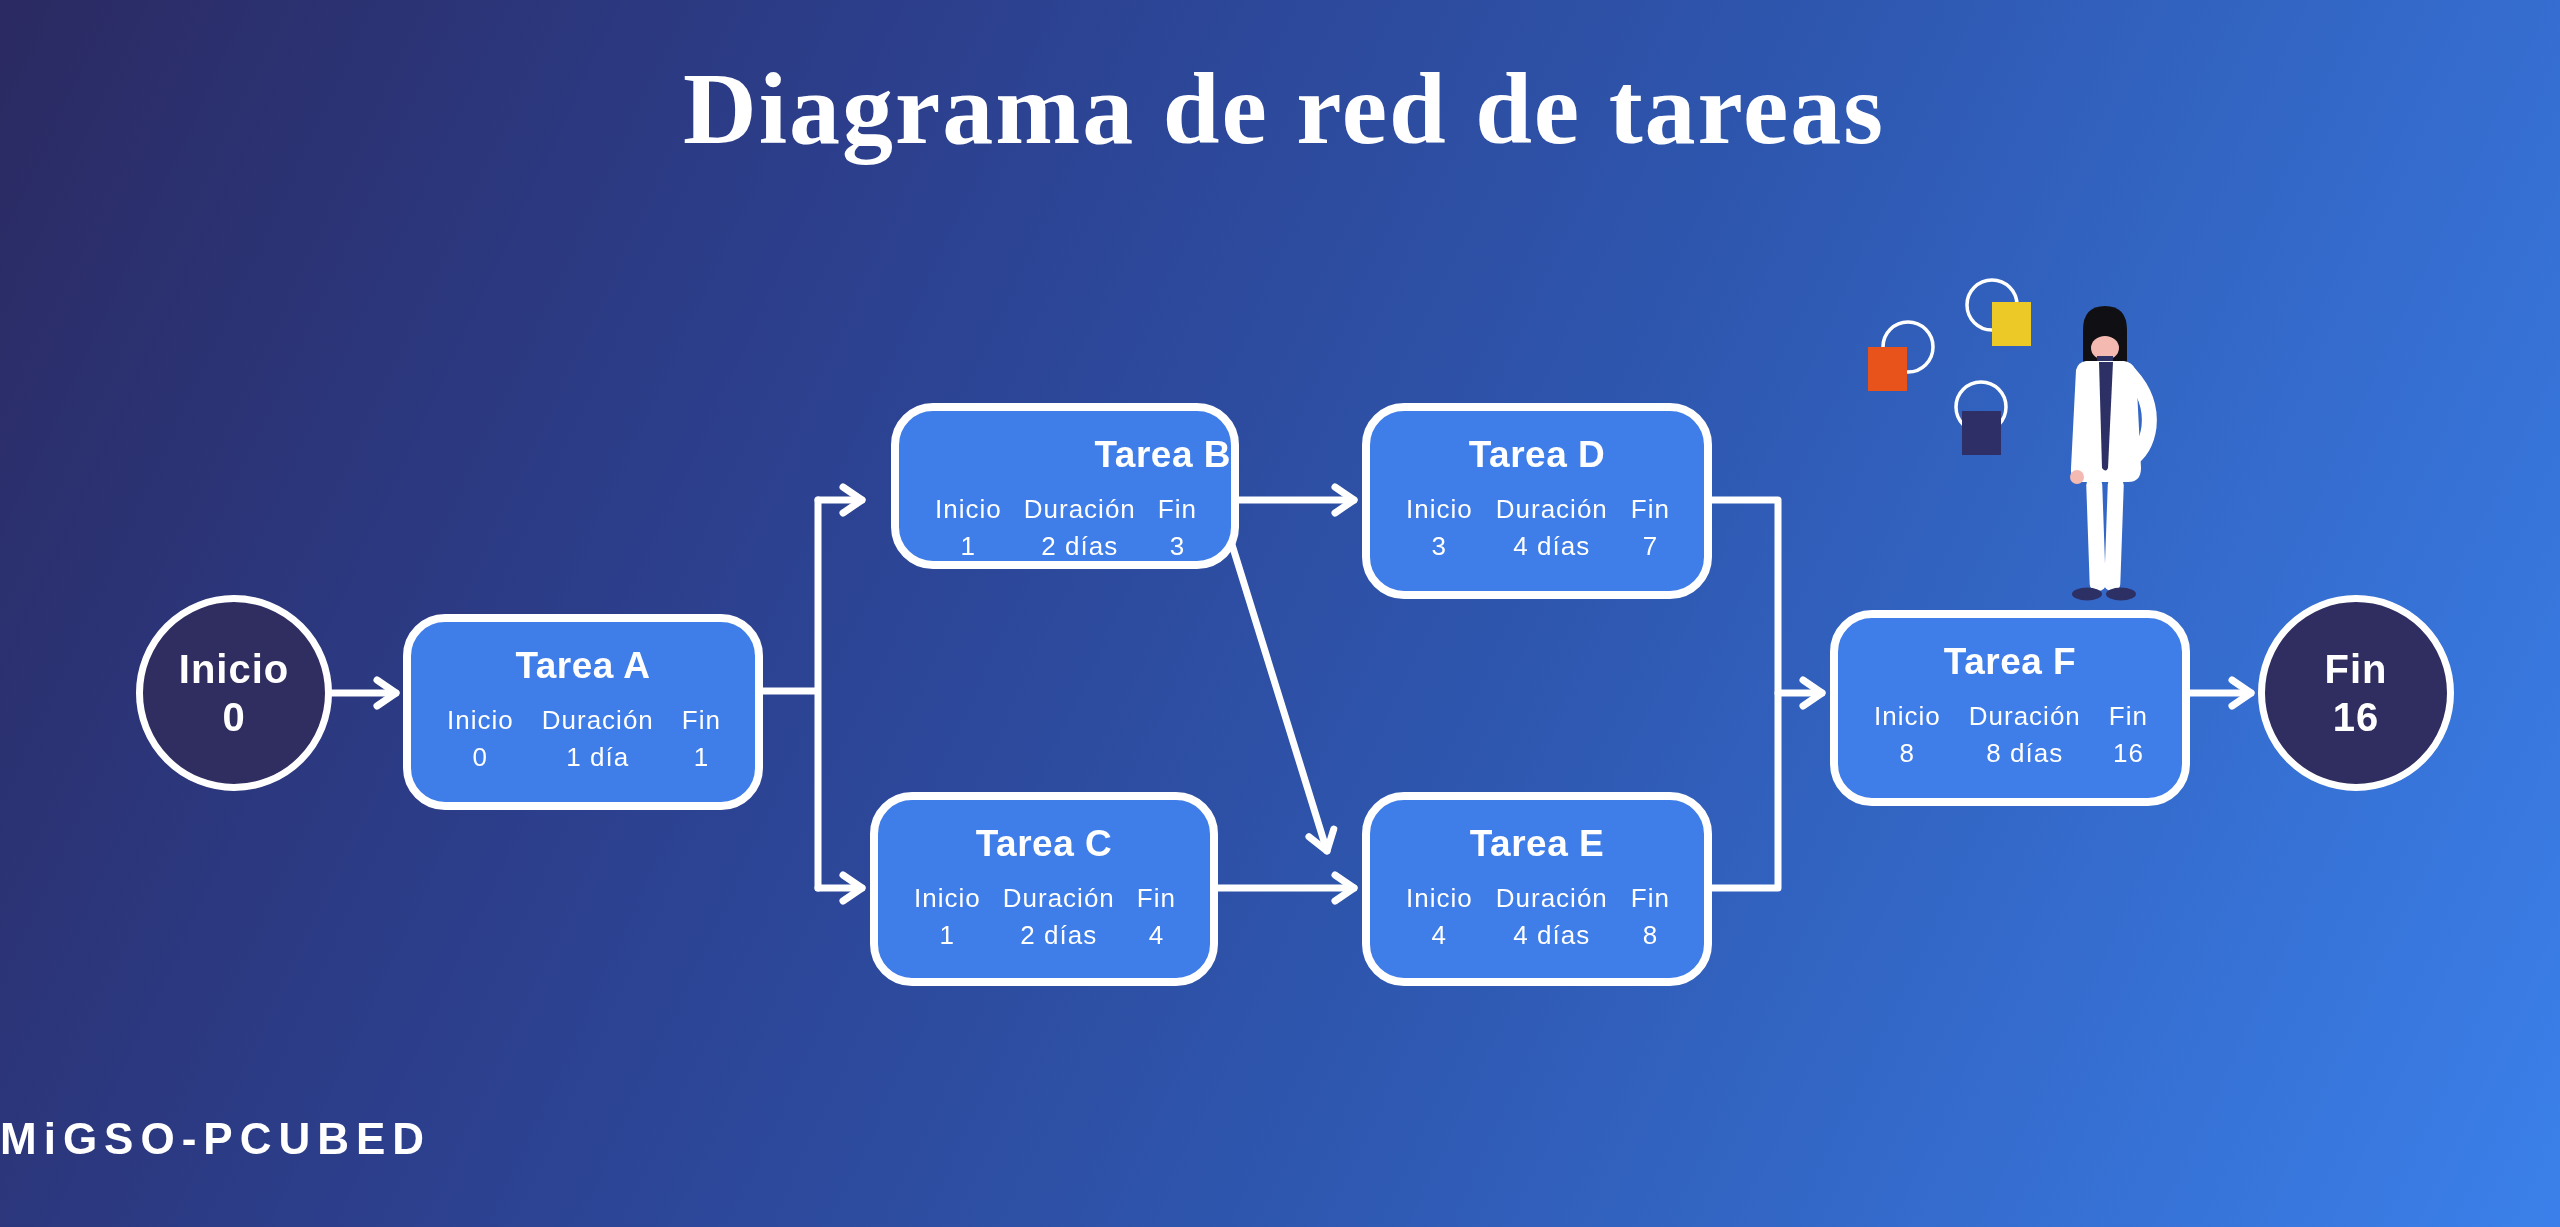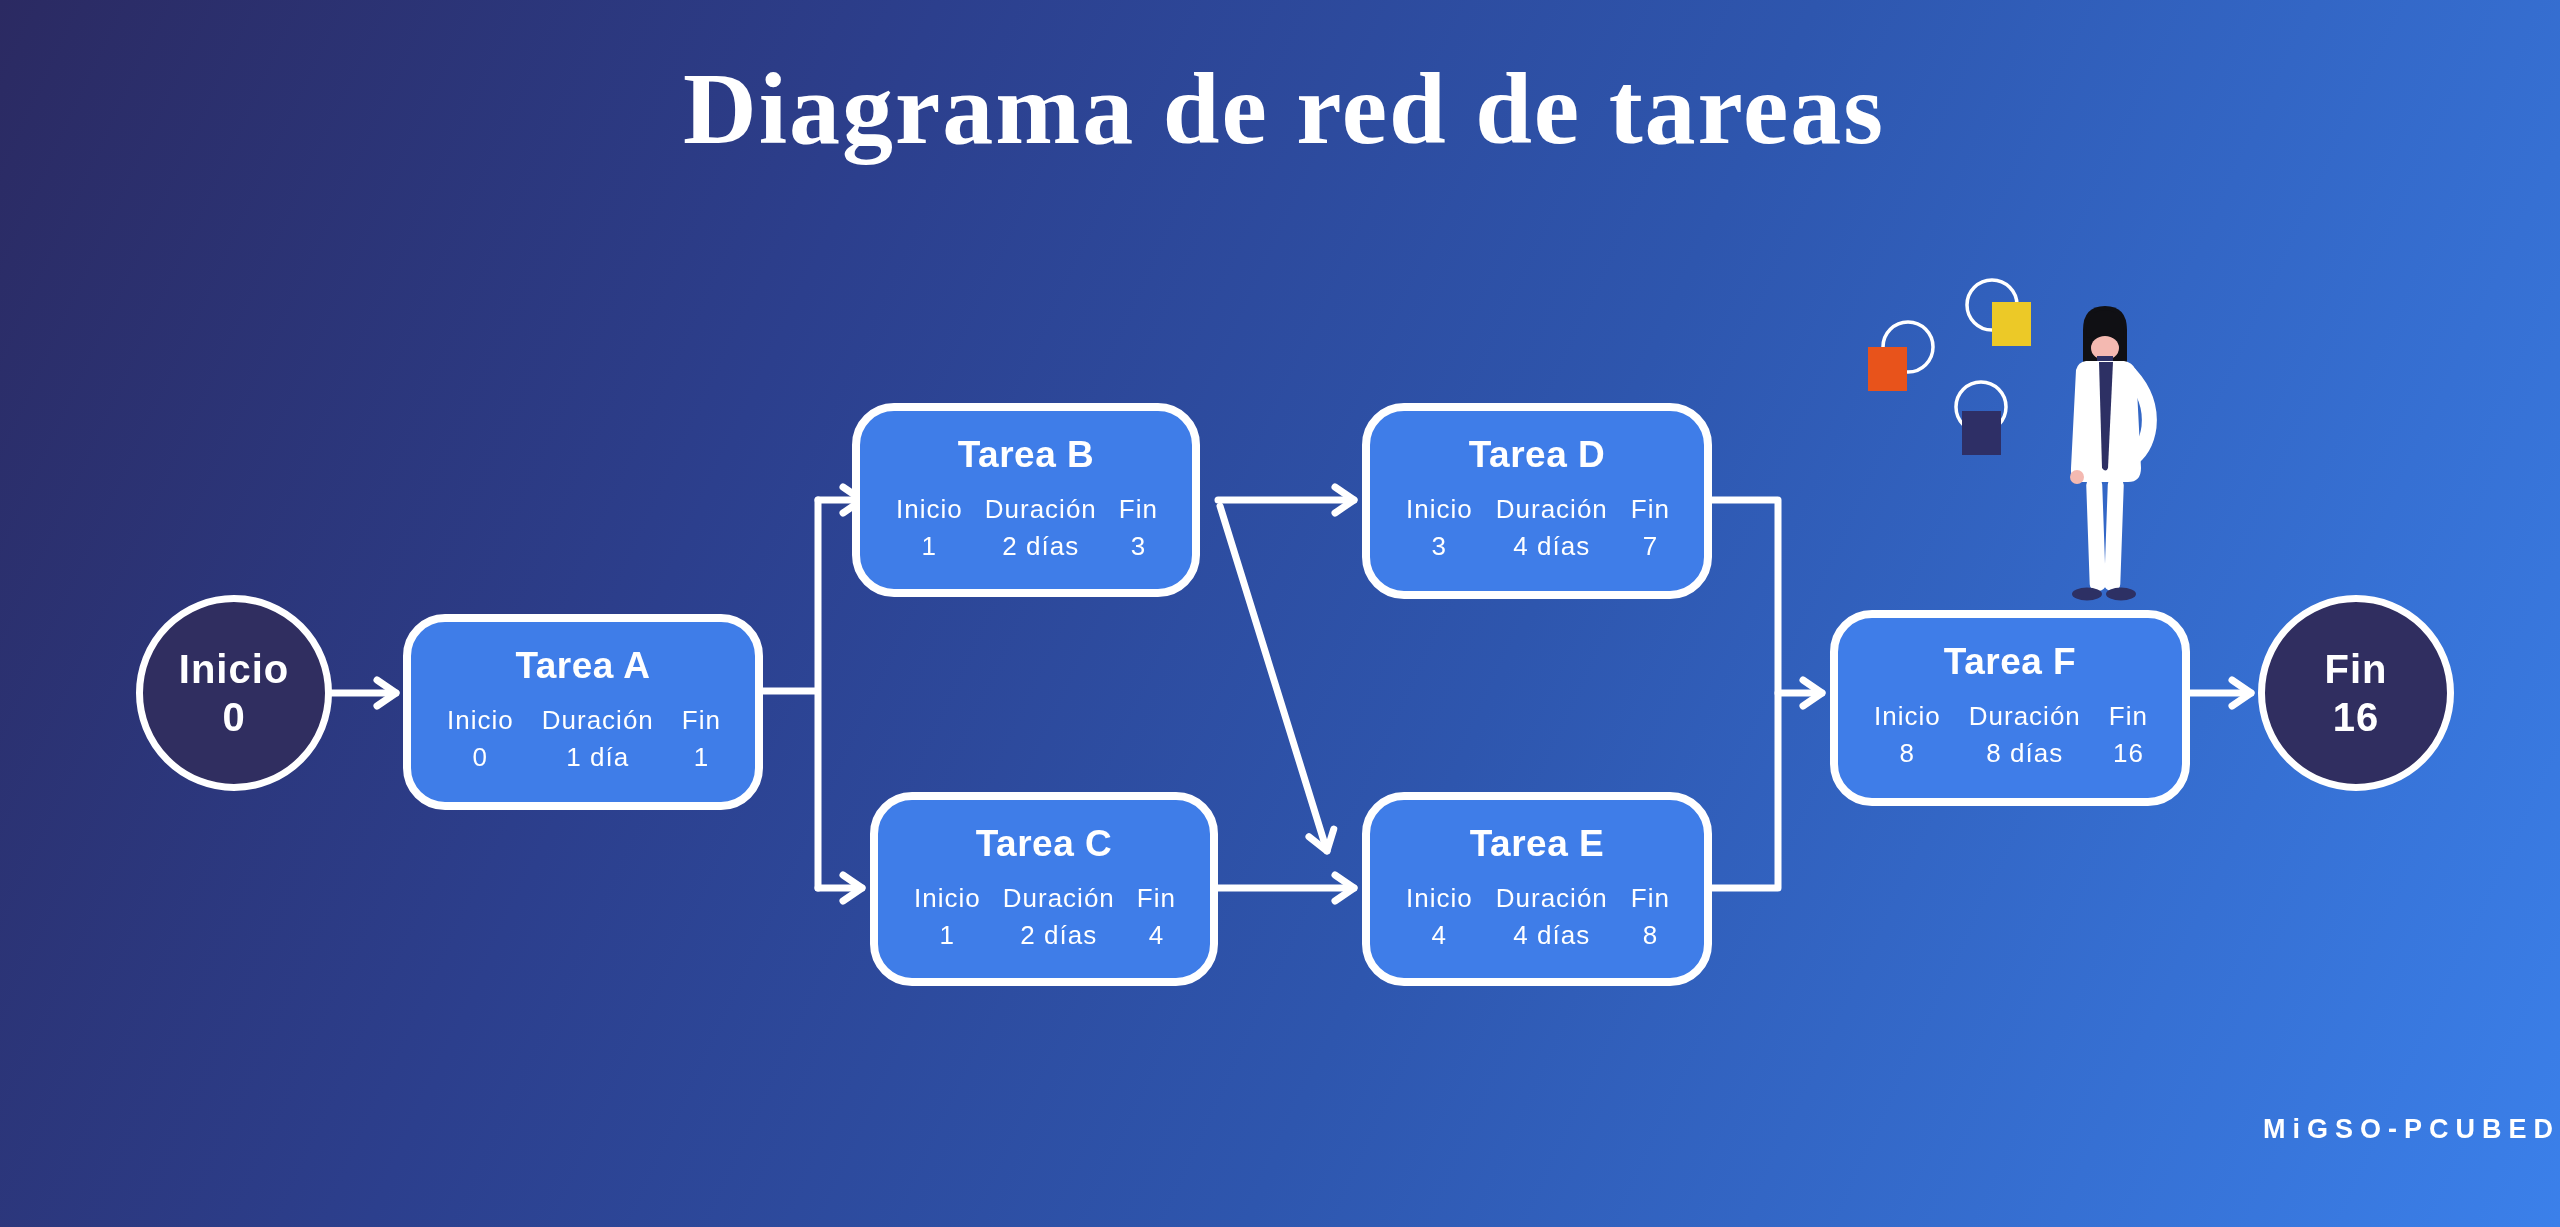--- a/index.html
+++ b/index.html
@@ -46,22 +46,22 @@
     display:flex;justify-content:space-between;
     width:100%;box-sizing:border-box;
     padding:0 34px 0 36px;
     margin-top:20px;
   }
   .task-col{display:flex;flex-direction:column;align-items:center;gap:11px;}
   .task-col .hdr{font-size:26px;letter-spacing:1px;line-height:1;}
   .task-col .val{font-size:26px;letter-spacing:1px;line-height:1;}
   .logo{
     position:absolute;top:1114px;left:0;width:2560px;
-    text-align:right;
-    font-size:27px;font-weight:600;letter-spacing:7px;
+    text-align:left;
+    font-size:44px;font-weight:600;letter-spacing:7px;
     color:#ffffff;
   }
 </style>
 </head>
 <body>
 
 <div class="canvas">
 
   <div class="page-title">Diagrama de red de tareas</div>
 
@@ -128,21 +128,21 @@
         <span class="hdr">Duración</span>
         <span class="val">1 día</span>
       </div>
       <div class="task-col">
         <span class="hdr">Fin</span>
         <span class="val">1</span>
       </div>
     </div>
   </div>
 
-  <div class="task-box" style="left:852px;top:403px;width:348px;height:194px;">
+  <div class="task-box" style="left:891px;top:403px;width:348px;height:166px;align-items:flex-end;">
     <div class="task-title">Tarea B</div>
     <div class="task-grid">
       <div class="task-col">
         <span class="hdr">Inicio</span>
         <span class="val">1</span>
       </div>
       <div class="task-col">
         <span class="hdr">Duración</span>
         <span class="val">2 días</span>
       </div>

